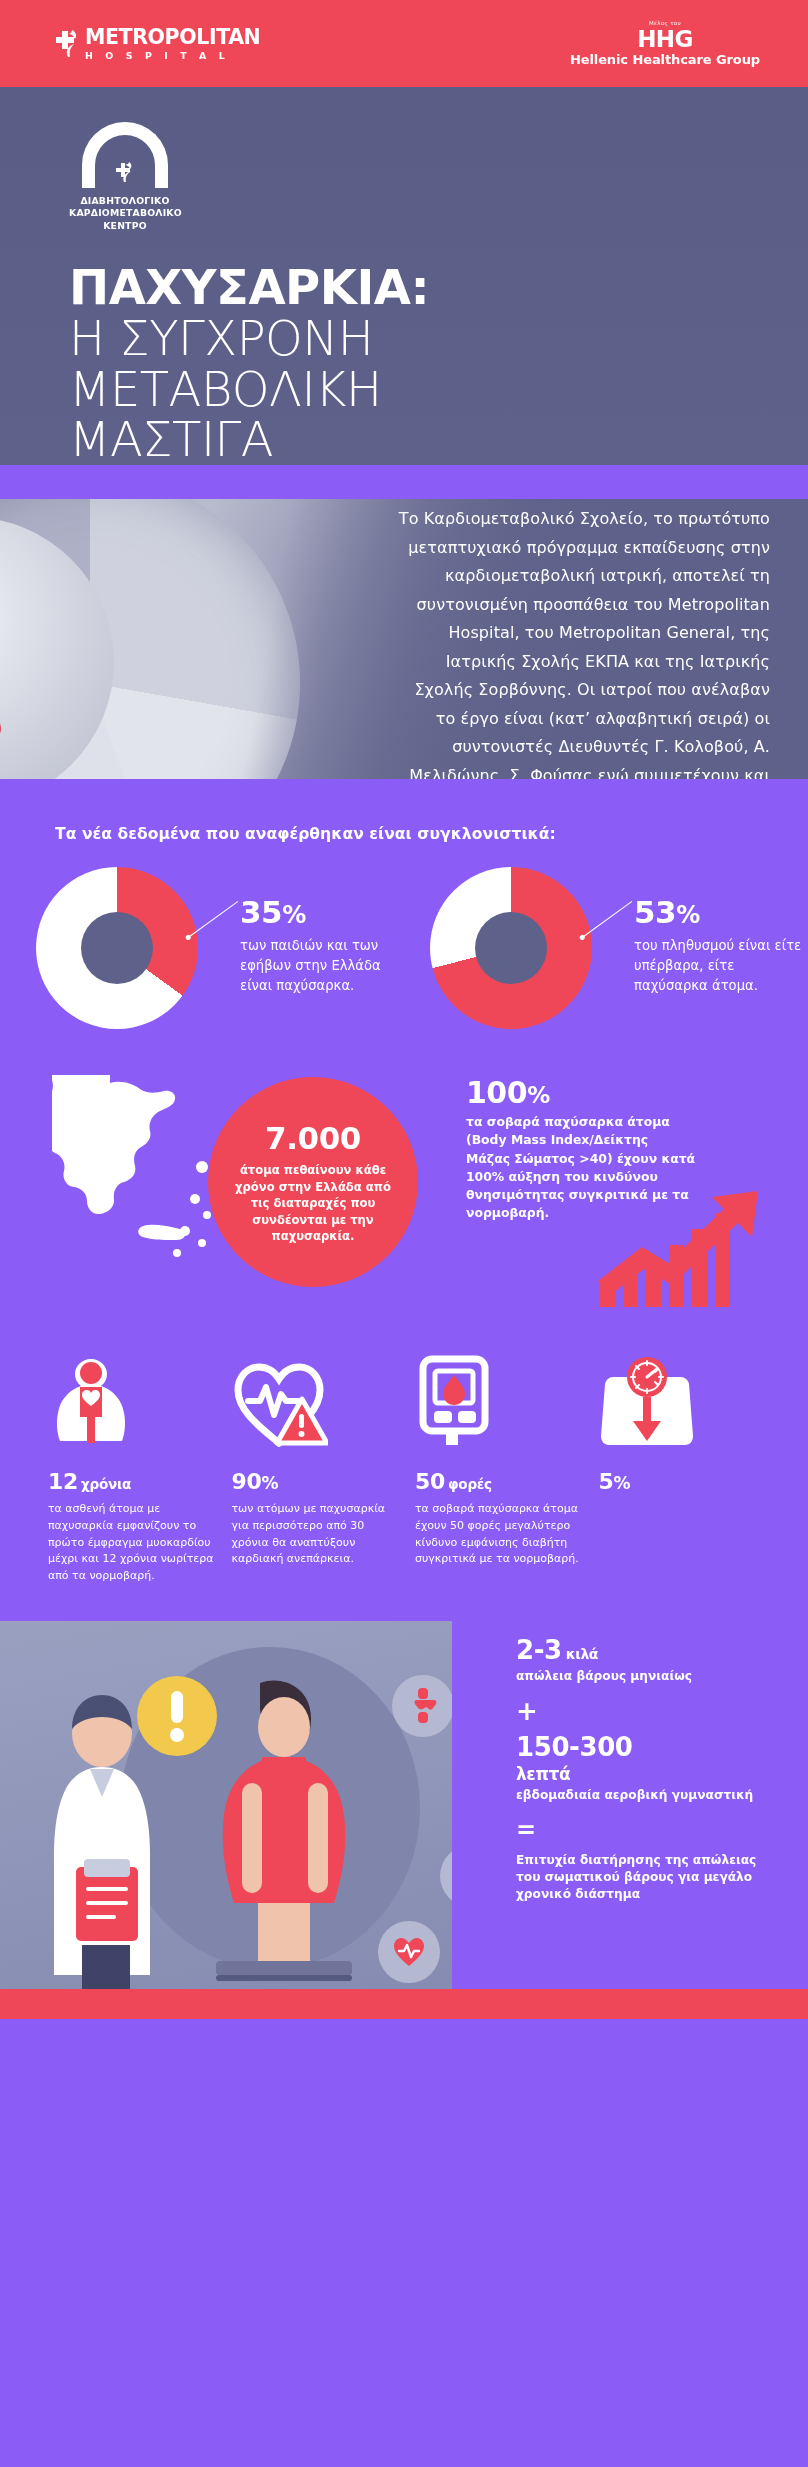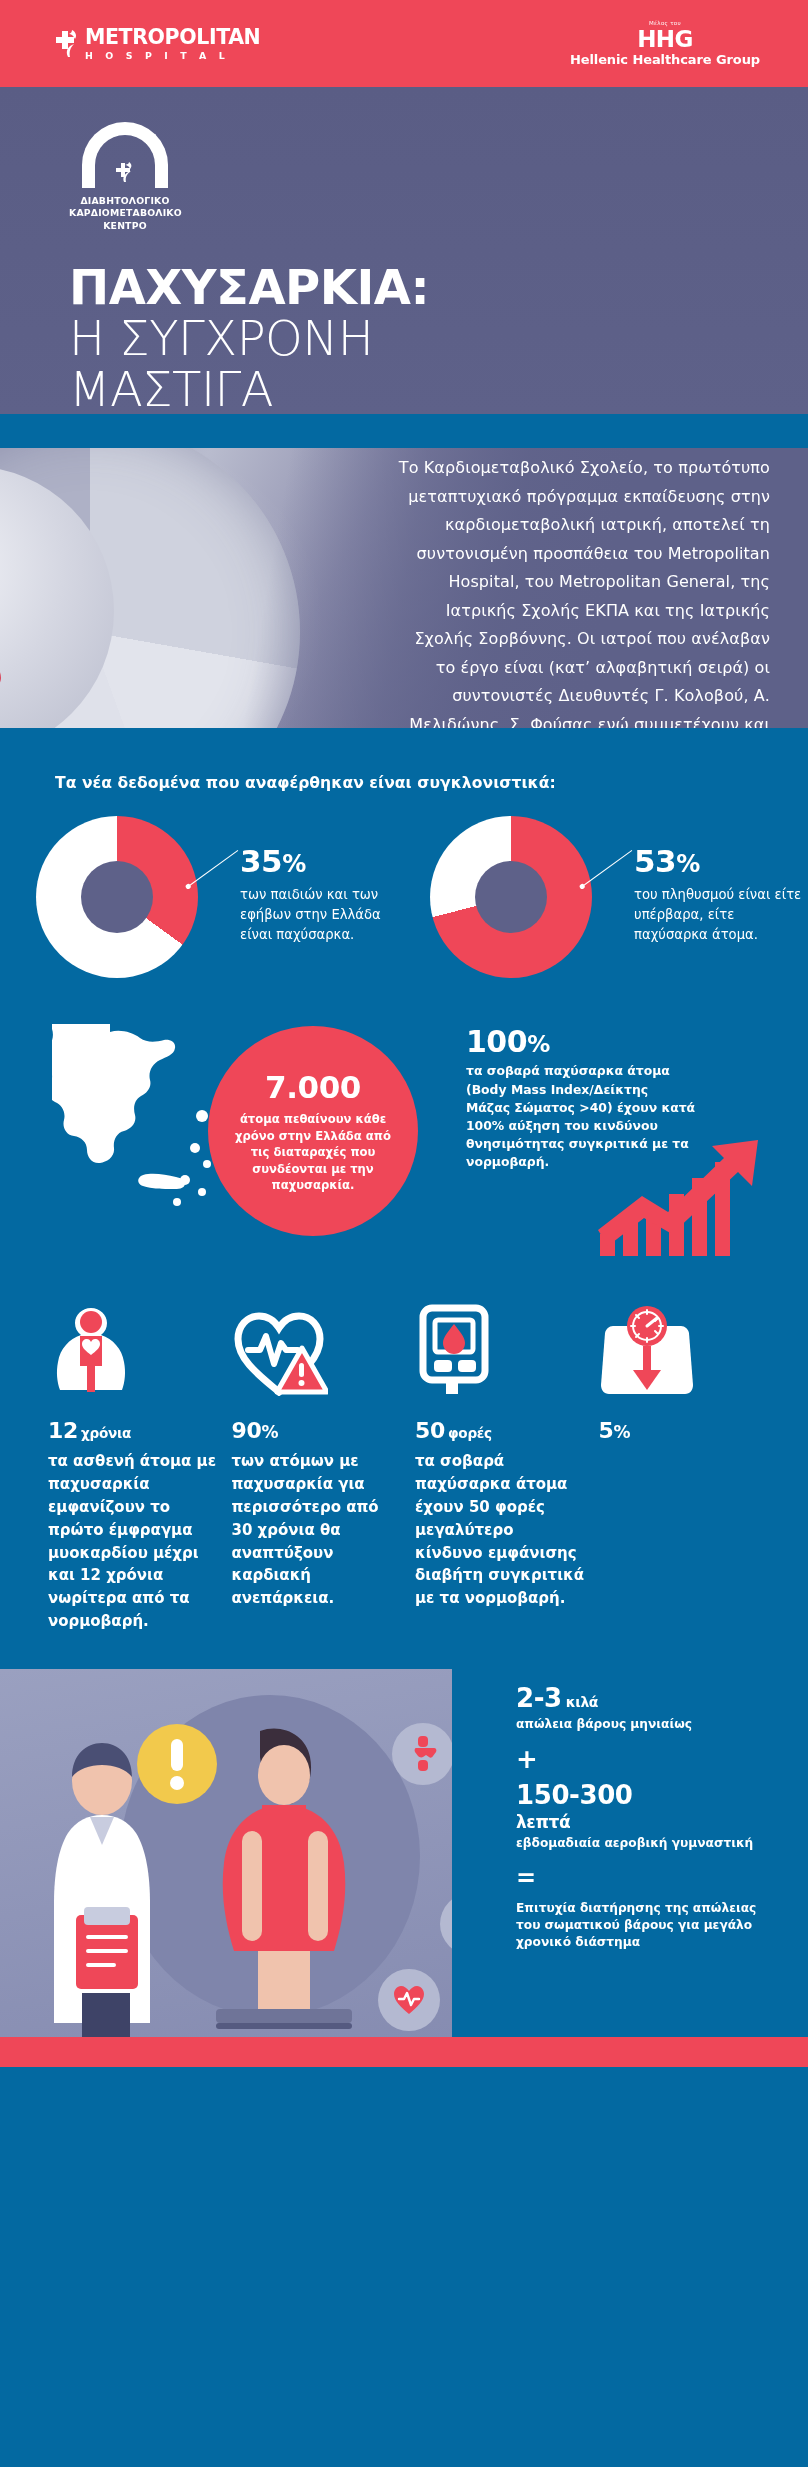--- a/index.html
+++ b/index.html
@@ -7,21 +7,21 @@
   body {
     width: 808px;
     font-family: "DejaVu Sans", "Liberation Sans", sans-serif;
     color: #ffffff;
     -webkit-font-smoothing: antialiased;
   }
   .page {
     position: relative;
     width: 808px;
     min-height: 2467px;
-    background: #0369a1;
+    background: #8b5cf6;
     overflow: hidden;
   }
 
   
   .topbar {
     height: 87px;
     background: #ef4758;
     display: flex;
     align-items: center;
     justify-content: space-between;
@@ -146,21 +146,21 @@
   .hundred .txt { margin-top: 3px; font-size: 12.4px; line-height: 1.46; font-weight: 600; }
   .arrowchart { position: absolute; right: 36px; bottom: 6px; width: 176px; height: 120px; }
 
   
   .stats { display: flex; padding: 40px 40px 0 48px; gap: 14px; }
   .stat { width: 176px; }
   .stat-icon { height: 92px; display: flex; align-items: flex-end; }
   .stat-num { margin-top: 22px; font-size: 22px; font-weight: 800; letter-spacing: -.3px; }
   .stat-num .unit { font-size: 13.6px; font-weight: 700; margin-left: 3px; }
   .stat-num .sign { font-size: 17px; }
-  .stat-txt { margin-top: 7px; font-size: 15px; line-height: 1.52; font-weight: 700; }
+  .stat-txt { margin-top: 7px; font-size: 11px; line-height: 1.52; font-weight: 400; }
 
   
   .bottom { position: relative; margin-top: 36px; height: 398px; }
   .illus {
     position: absolute; left: 0; top: 0; width: 452px; height: 372px;
     background: linear-gradient(170deg, #9aa0c0 0%, #8f95b8 55%, #868cb1 100%);
     overflow: hidden;
   }
   .blob {
     position: absolute; left: 120px; top: 26px; width: 300px; height: 322px;
@@ -219,20 +219,21 @@
       <div class="center-logo-text">
         <div>ΔΙΑΒΗΤΟΛΟΓΙΚΟ</div>
         <div>ΚΑΡΔΙΟΜΕΤΑΒΟΛΙΚΟ</div>
         <div>ΚΕΝΤΡΟ</div>
       </div>
     </div>
 
     <h1 class="maintitle">
       <span class="l1">ΠΑΧΥΣΑΡΚΙΑ:</span>
       <span class="l2">Η ΣΥΓΧΡΟΝΗ</span>
+      <span class="l3">ΜΕΤΑΒΟΛΙΚΗ</span>
       <span class="l4">ΜΑΣΤΙΓΑ</span>
     </h1>
   </div>
 
   <div class="intro-band">
     <div class="gauge-img">
       <div class="gauge-dial">
         <div class="gauge-inner">
 
           <span class="gauge-num" style="left:108px; top:196px; font-size:34px; color:#d9344b; transform:rotate(-16deg);">140</span>

